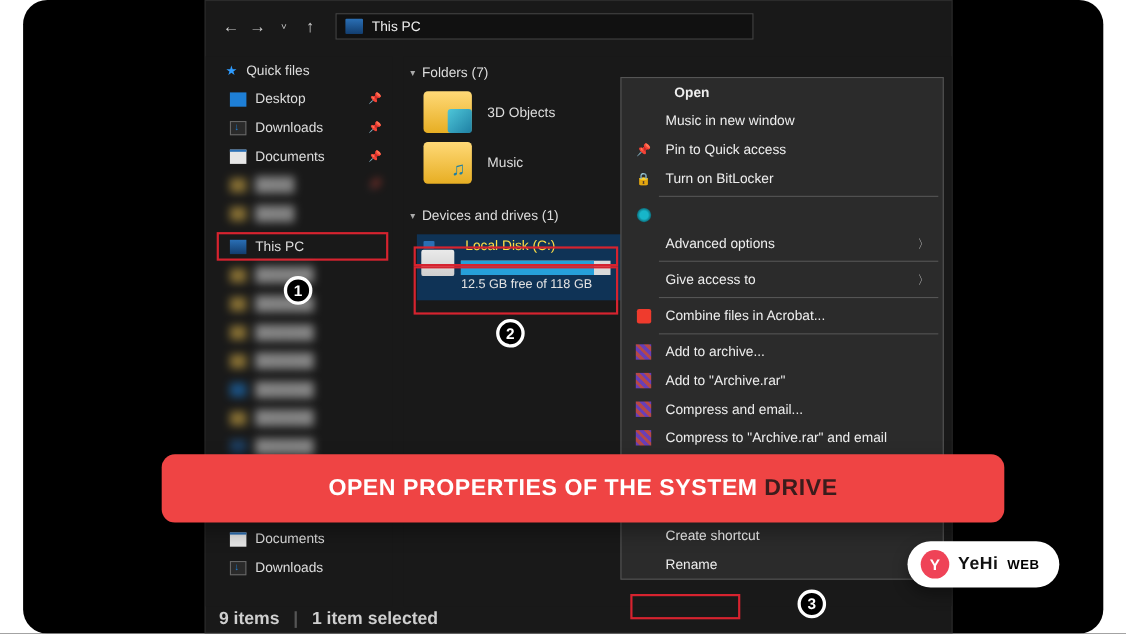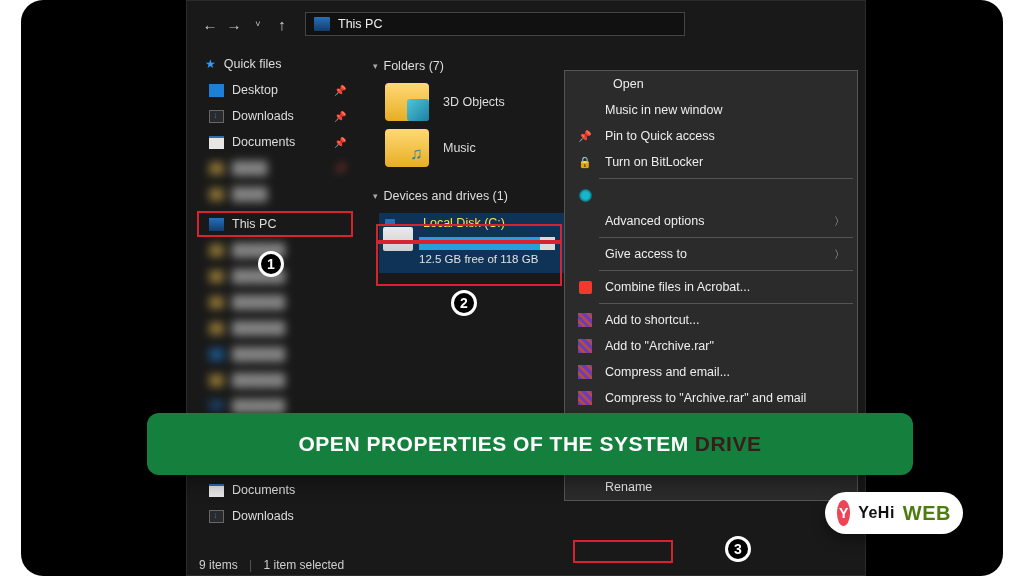--- a/index.html
+++ b/index.html
@@ -45,51 +45,51 @@
   
   .drive-tile { position: relative; margin: 4px 0 0 12px; width: 186px; height: 60px; padding: 3px 6px; background: #0f3356; }
   .drive-tile .name { color: #fde047; font-size: 12.5px; margin-left: 38px; }
   .drive-tile .drv-ic { position: absolute; left: 4px; top: 14px; width: 30px; height: 24px; background: linear-gradient(180deg,#eaeaea,#cfcfcf); border-radius: 2px; }
   .drive-tile .drv-ic::before { content: ""; position: absolute; left: 2px; top: -8px; width: 10px; height: 7px; background: #2a6fb5; border-radius: 1px; }
   .drive-tile .bar { position: absolute; left: 40px; top: 24px; height: 13px; width: 136px; background: #dadada; }
   .drive-tile .bar .fill { height: 100%; background: #26a0da; }
   .drive-tile .free { position: absolute; left: 40px; top: 40px; font-size: 11.5px; color: #e2e2e2; }
 
   
-  .status { position: absolute; left: 12px; bottom: 3px; font-size: 12px; color: #cfcfcf; }
+  .status { position: absolute; left: 12px; bottom: 3px; font-size: 16px; color: #cfcfcf; font-weight: bold; }
   .status .sep { color: #555; margin: 0 8px; }
 
   
   .ctx { position: absolute; left: 543px; top: 70px; width: 294px; background: #2b2b2b; border: 1px solid #555; color: #eee; font-size: 12.5px; z-index: 5; }
   .ctx .mi { display: flex; align-items: center; height: 26px; padding-left: 40px; position: relative; }
-  .ctx .mi.bold { font-weight: 400; padding-left: 48px; }
+  .ctx .mi.bold { font-weight: 700; padding-left: 48px; }
   .ctx .mi .arrow { position: absolute; right: 12px; color: #bbb; font-size: 11px; }
   .ctx .mi .ico { position: absolute; left: 12px; width: 16px; height: 16px; display: flex; align-items: center; justify-content: center; font-size: 11px; }
   .ctx .sepline { height: 1px; background: #555; margin: 3px 4px 3px 34px; }
   .ic-pin { color: #e0b64a; }
   .ic-lock { color: #9aa0a6; font-size: 12px; }
   .ic-eset { background: radial-gradient(circle,#17b6c9 40%,#0c6a78 70%); border-radius: 50%; width: 13px; height: 13px; }
   .ic-acro { background: #ef3b2d; width: 13px; height: 13px; border-radius: 2px; }
   .ic-rar { width: 14px; height: 14px; background: repeating-linear-gradient(45deg,#6a3fb5,#6a3fb5 3px,#b5484a 3px,#b5484a 6px); }
 
   
   .badge { position: absolute; width: 26px; height: 26px; border-radius: 50%; background: #000; border: 3px solid #fff; color: #fff; font-weight: 700; font-size: 14px; display: flex; align-items: center; justify-content: center; z-index: 30; }
 
   
   .redbox { position: absolute; border: 2px solid #d6232f; z-index: 20; pointer-events: none; }
 
   
-  .banner { position: absolute; left: 126px; top: 413px; width: 766px; height: 62px; background: #15803d; border-radius: 12px; box-shadow: 0 8px 18px rgba(0,0,0,.35); display: flex; align-items: center; justify-content: center; color: #fff; font-weight: 700; font-size: 21px; letter-spacing: .5px; z-index: 40; }
+  .banner { position: absolute; left: 126px; top: 413px; width: 766px; height: 62px; background: #ef4444; border-radius: 12px; box-shadow: 0 8px 18px rgba(0,0,0,.35); display: flex; align-items: center; justify-content: center; color: #fff; font-weight: 700; font-size: 21px; letter-spacing: .5px; z-index: 40; }
   .banner .dark { color: #3b1c1c; margin-left: 6px; }
 
   
   .logo { position: absolute; right: 40px; bottom: 42px; width: 138px; height: 42px; background: #fff; border-radius: 21px; display: flex; align-items: center; gap: 8px; padding: 0 12px; z-index: 50; box-shadow: 0 6px 14px rgba(0,0,0,.35); }
   .logo .bub { width: 26px; height: 26px; border-radius: 50%; background: #ef4357; color: #fff; display: flex; align-items: center; justify-content: center; font-weight: 700; font-size: 14px; }
   .logo .t1 { font-weight: 800; font-size: 16px; color: #111; letter-spacing: .5px; }
-  .logo .t2 { font-weight: 800; font-size: 20px; color: #4d7c0f; letter-spacing: .5px; }
+  .logo .t2 { font-weight: 800; font-size: 12px; color: #000000; letter-spacing: .5px; }
 </style>
 </head>
 <body>
 
 <div class="stage">
 
   <div class="explorer">
 
     <div class="navbar">
       <span class="navbtn">←</span>
@@ -252,21 +252,21 @@
         <span class="ico">
           <span class="ic-acro"></span>
         </span>
         <span>Combine files in Acrobat...</span>
       </div>
     <div class="sepline"></div>
     <div class="mi">
         <span class="ico">
           <span class="ic-rar"></span>
         </span>
-        <span>Add to shortcut...</span>
+        <span>Add to archive...</span>
       </div>
     <div class="mi">
         <span class="ico">
           <span class="ic-rar"></span>
         </span>
         <span>Add to "Archive.rar"</span>
       </div>
     <div class="mi">
         <span class="ico">
           <span class="ic-rar"></span>
@@ -274,20 +274,23 @@
         <span>Compress and email...</span>
       </div>
     <div class="mi">
         <span class="ico">
           <span class="ic-rar"></span>
         </span>
         <span>Compress to "Archive.rar" and email</span>
       </div>
     <div class="sepline"></div>
     <div style="height:56px"></div>
+    <div class="mi">
+        <span>Create shortcut</span>
+      </div>
     <div class="mi">
         <span>Rename</span>
       </div>
 
   </div>
 
   <div class="redbox" style="left:355px; top:224px; width:186px; height:18px;"></div>
   <div class="redbox" style="left:355px; top:242px; width:186px; height:44px;"></div>
   <div class="redbox" style="left:552px; top:540px; width:100px; height:23px;"></div>
 

